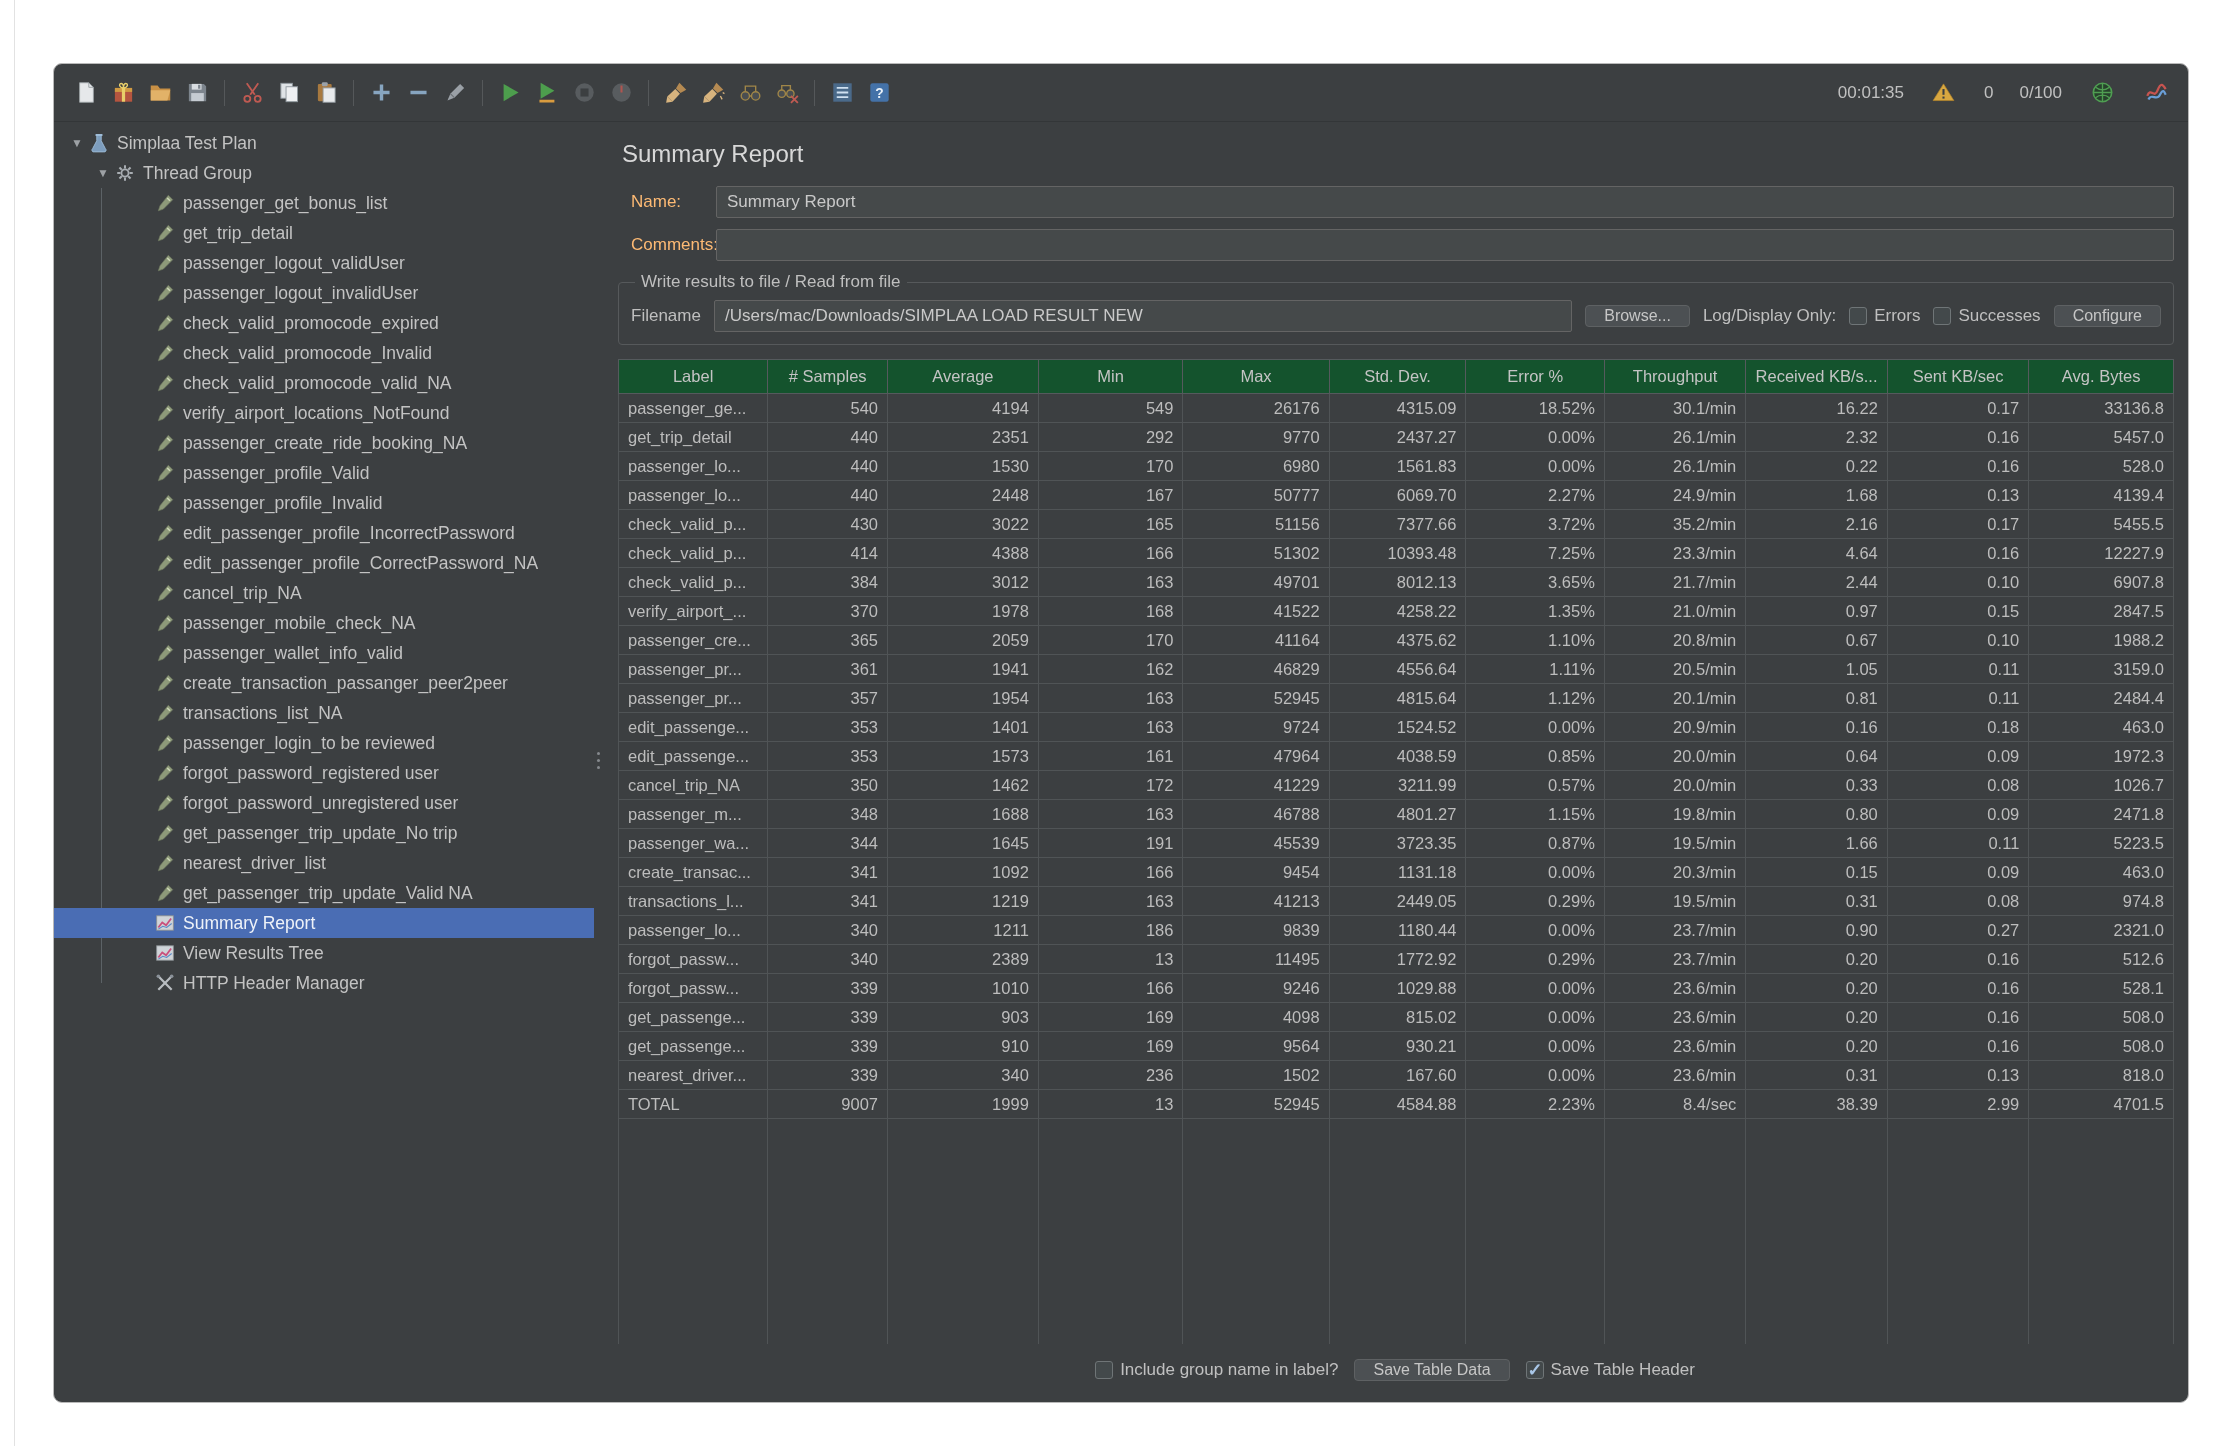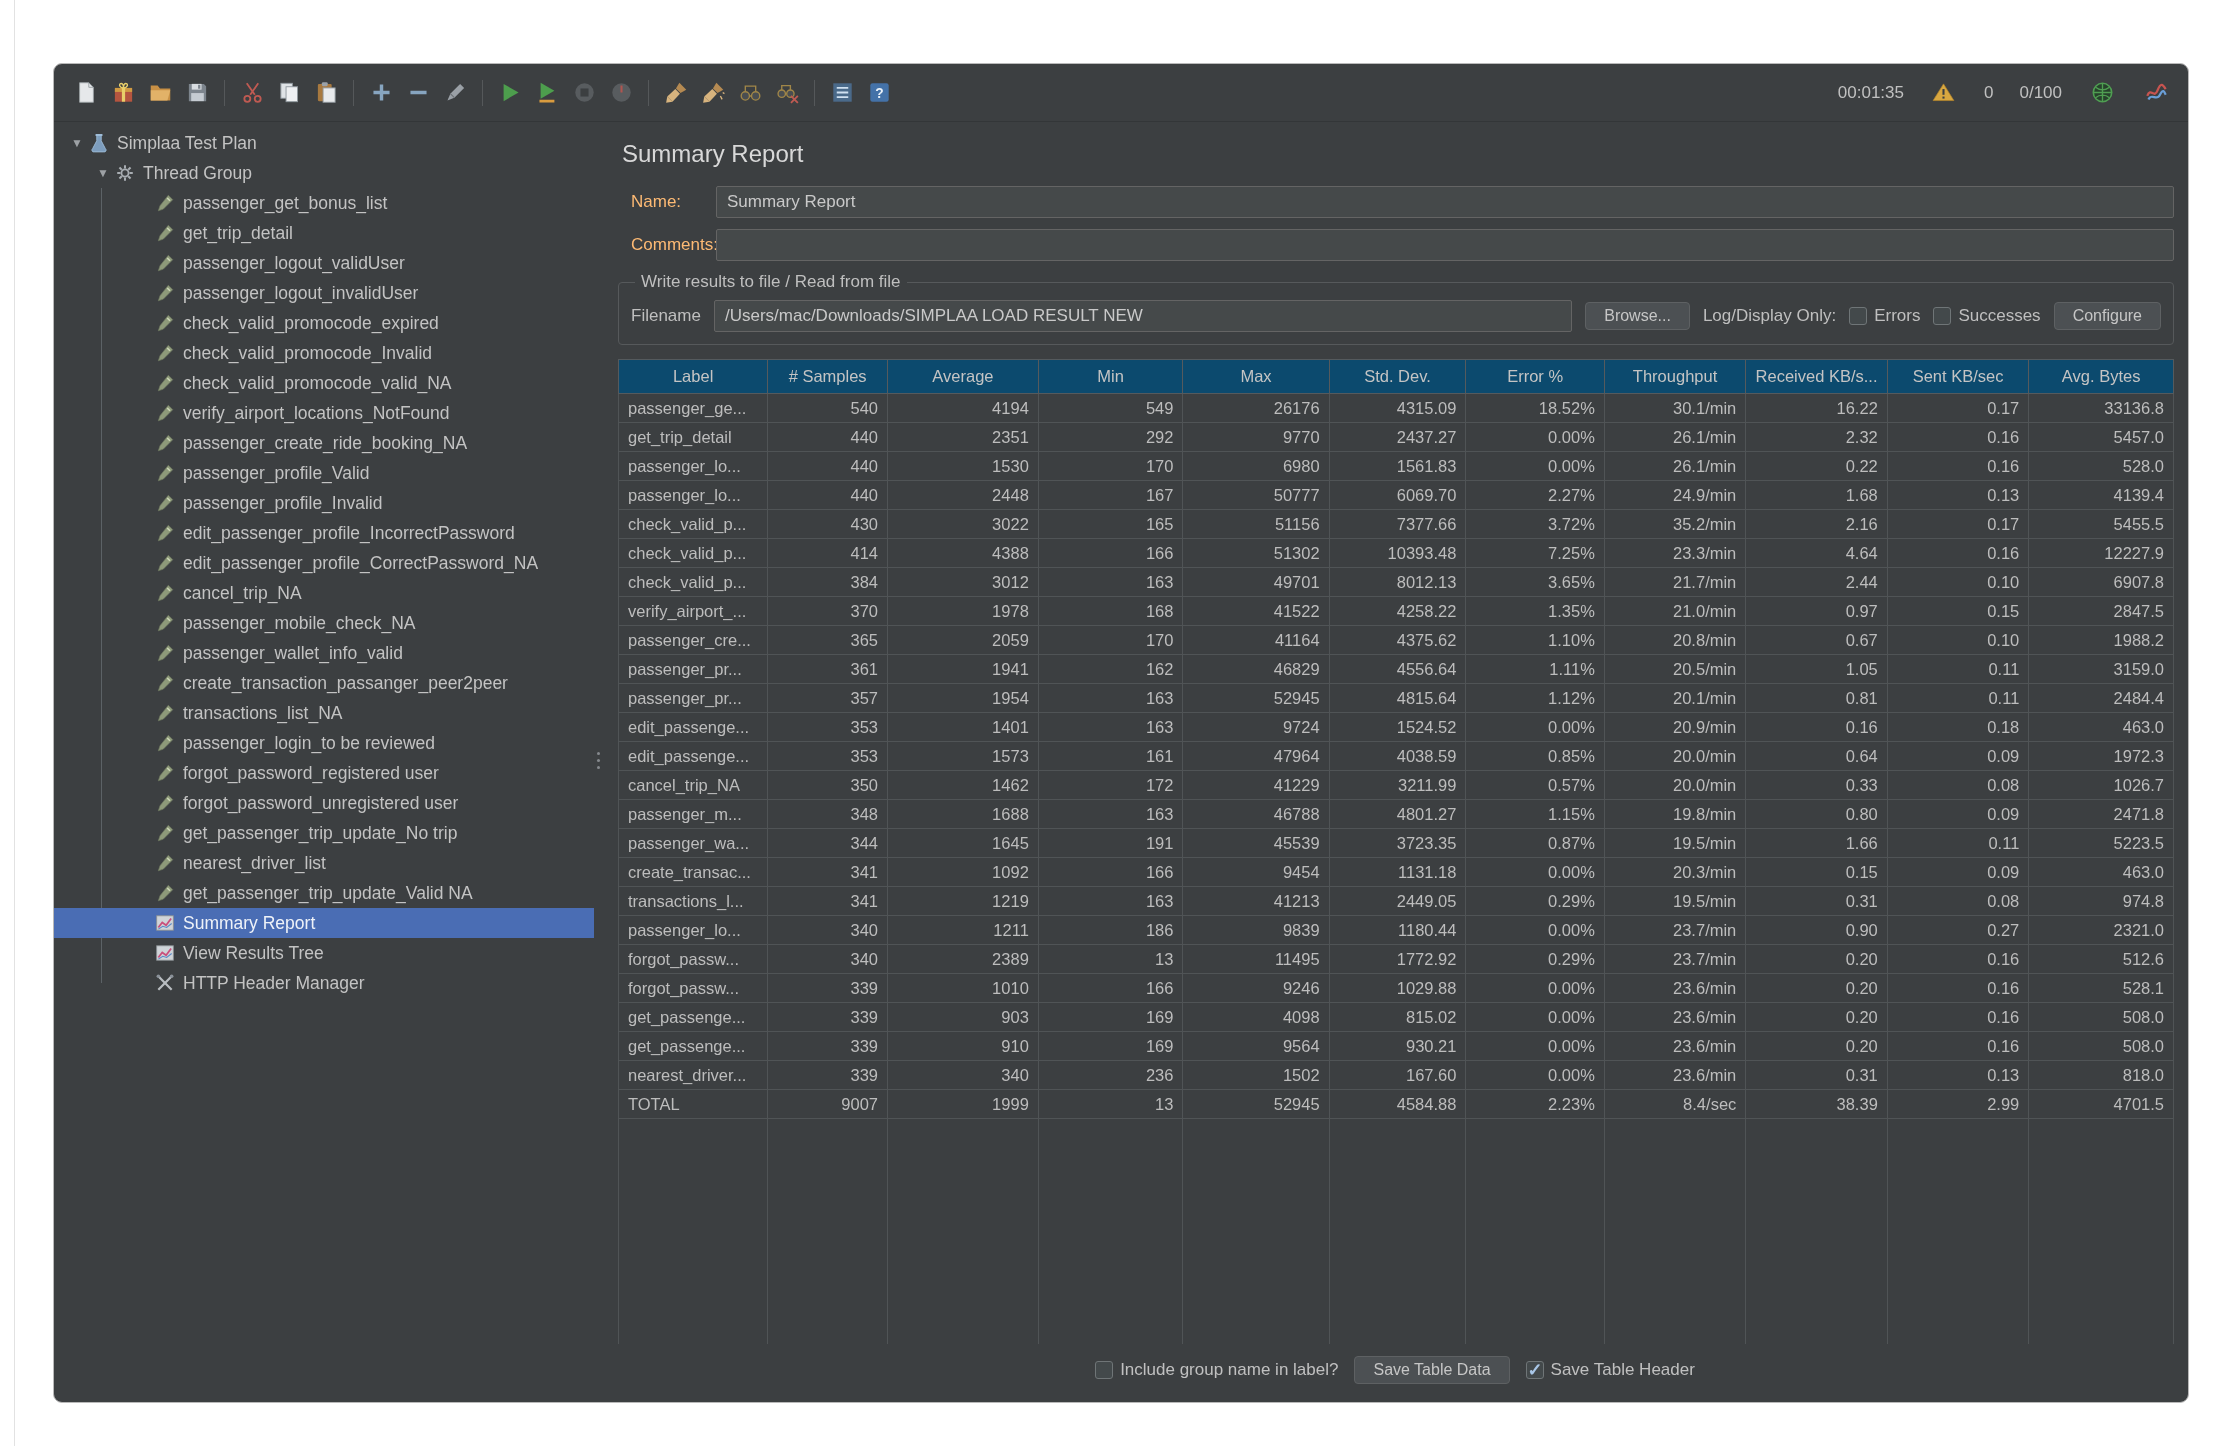--- a/index.html
+++ b/index.html
@@ -56,33 +56,33 @@
   .field-label { width:100px; flex:0 0 100px; padding-left:15px; font-size:17px; color:#fdba74; }
   .text-input { flex:1; height:32px; background:#45494a; border:1px solid #646464;
     border-radius:2px; color:#c9c9c9; font-size:17px; padding:0 10px;
     font-family:"Liberation Sans", sans-serif; outline:none; }
 
   fieldset.file-section { border:1px solid #56595b; border-radius:4px;
     margin:0 0 14px 2px; padding:8px 12px 12px 12px; }
   fieldset.file-section legend { font-size:17px; color:#bfbfbf; padding:0 6px; margin-left:4px; }
   .file-row { display:flex; align-items:center; gap:13px; }
   .file-row .inline-label { font-size:17px; color:#bfbfbf; white-space:nowrap; }
-  .btn { height:28px; background:#4c5053; border:1px solid #5e6163; border-radius:4px;
+  .btn { height:22px; background:#4c5053; border:1px solid #5e6163; border-radius:4px;
     color:#c6c6c6; font-size:16px; padding:0 18px; font-family:"Liberation Sans", sans-serif;
     cursor:default; white-space:nowrap; }
   .checkbox { width:18px; height:18px; flex:0 0 18px; background:#43494b;
     border:1px solid #6f7577; border-radius:3px; position:relative; display:inline-block; }
   .checkbox.checked::after { content:"\2713"; position:absolute; left:1px; top:-3px;
     font-size:18px; font-weight:bold; color:#a9c7e8; }
   .cb-group { display:flex; align-items:center; gap:7px; }
 
   
   .table-wrap { flex:1; min-height:0; overflow:hidden; margin-left:2px; }
   table.summary { width:100%; height:100%; border-collapse:collapse; table-layout:fixed; }
-  table.summary th { height:34px; background:#0c4a6e; border:1px solid #555a5d;
+  table.summary th { height:34px; background:#14532d; border:1px solid #555a5d;
     font-weight:normal; font-size:16.5px; color:#c4c4c4; text-align:center;
     white-space:nowrap; overflow:hidden; }
   table.summary td { height:29px; border:1px solid #505456; font-size:16.5px;
     color:#bdbdbd; padding:0 9px; white-space:nowrap; overflow:hidden; }
   td.c-label { text-align:left; }
   td.c-num { text-align:right; }
   tr.filler td { border-top:1px solid #505456; border-bottom:none; height:auto; }
 
   
   .table-footer { flex:0 0 46px; display:flex; align-items:center; justify-content:center;

